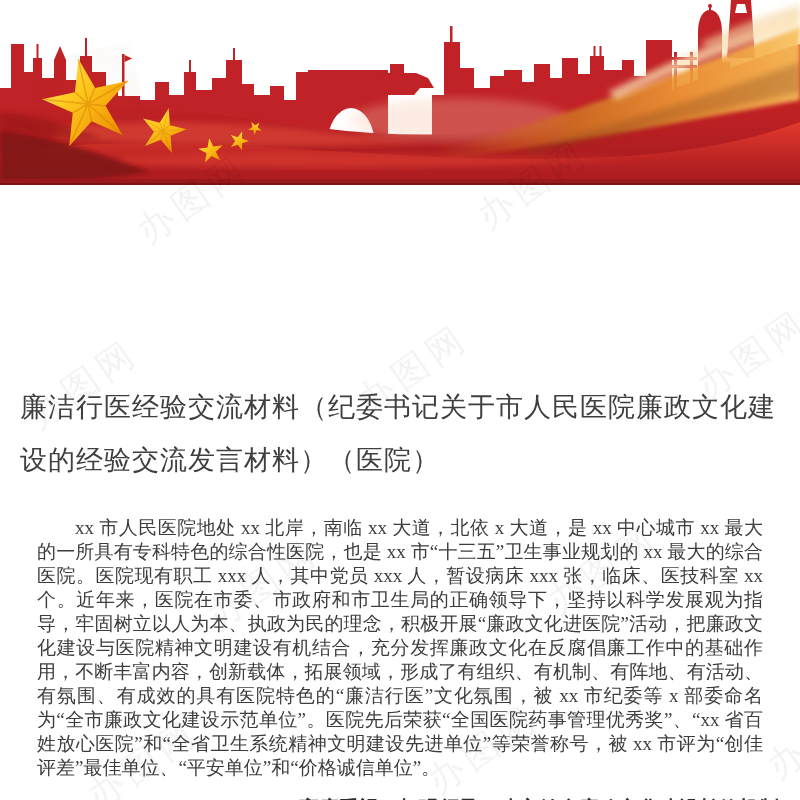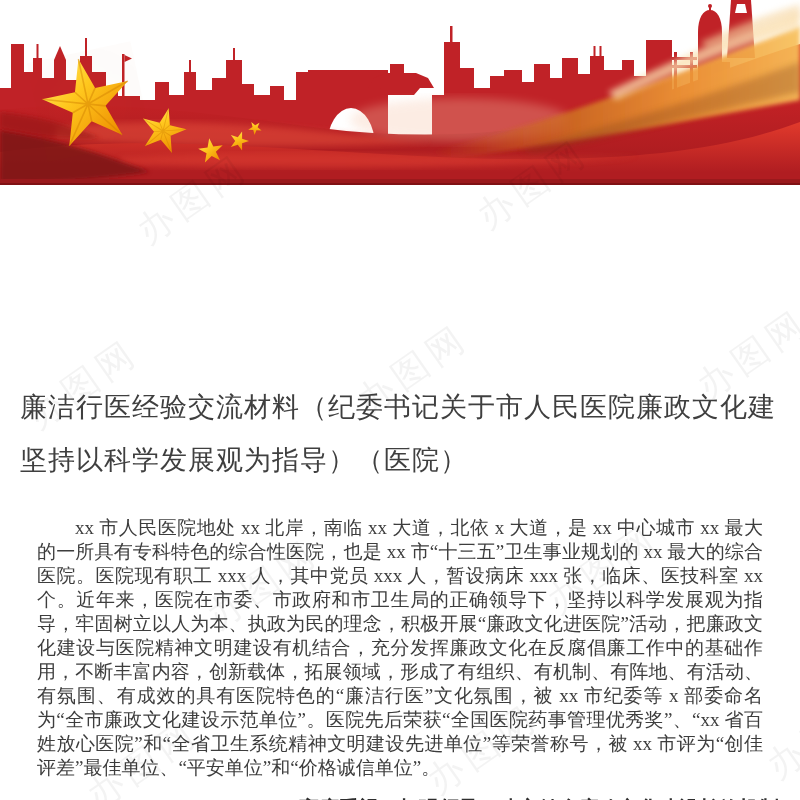--- a/index.html
+++ b/index.html
@@ -181,21 +181,21 @@
     <span class="wm" style="left:690px;top:330px">办图网</span>
     <span class="wm" style="left:200px;top:560px">办图网</span>
     <span class="wm" style="left:540px;top:545px">办图网</span>
     <span class="wm" style="left:80px;top:740px">办图网</span>
     <span class="wm" style="left:420px;top:725px">办图网</span>
     <span class="wm" style="left:760px;top:710px">办图网</span>
   </div>
 
   <h1 class="doc-title">
     <div class="tline">廉洁行医经验交流材料（纪委书记关于市人民医院廉政文化建</div>
-    <div class="tline">坚持以科学发展观为指导）（医院）</div>
+    <div class="tline">设的经验交流发言材料）（医院）</div>
   </h1>
 
   <div class="doc-body">
     <p class="para">xx 市人民医院地处 xx 北岸，南临 xx 大道，北依 x 大道，是 xx 中心城市 xx 最大的一所具有专科特色的综合性医院，也是 xx 市“十三五”卫生事业规划的 xx 最大的综合医院。医院现有职工 xxx 人，其中党员 xxx 人，暂设病床 xxx 张，临床、医技科室 xx 个。近年来，医院在市委、市政府和市卫生局的正确领导下，坚持以科学发展观为指导，牢固树立以人为本、执政为民的理念，积极开展“廉政文化进医院”活动，把廉政文化建设与医院精神文明建设有机结合，充分发挥廉政文化在反腐倡廉工作中的基础作用，不断丰富内容，创新载体，拓展领域，形成了有组织、有机制、有阵地、有活动、有氛围、有成效的具有医院特色的“廉洁行医”文化氛围，被 xx 市纪委等 x 部委命名为“全市廉政文化建设示范单位”。医院先后荣获“全国医院药事管理优秀奖”、“xx 省百姓放心医院”和“全省卫生系统精神文明建设先进单位”等荣誉称号，被 xx 市评为“创佳评差”最佳单位、“平安单位”和“价格诚信单位”。</p>
     <h2 class="heading">一、高度重视，加强领导，建立健全廉政文化建设长效机制</h2>
 
   </div>
 
 </div>
 

